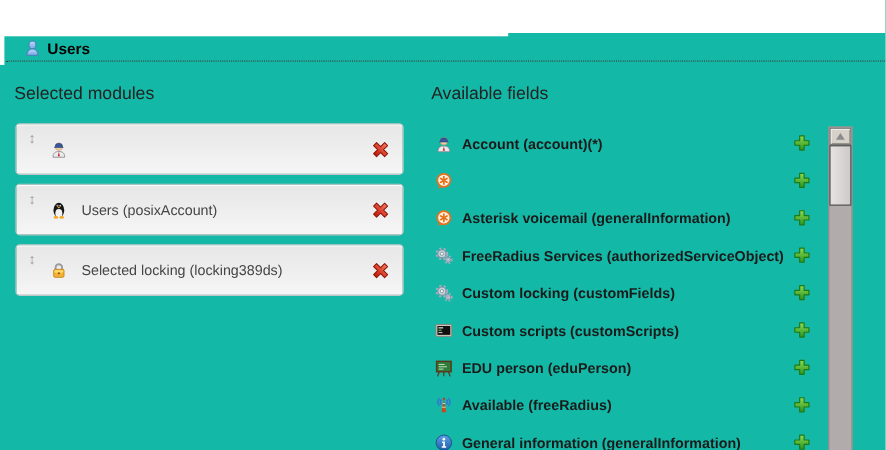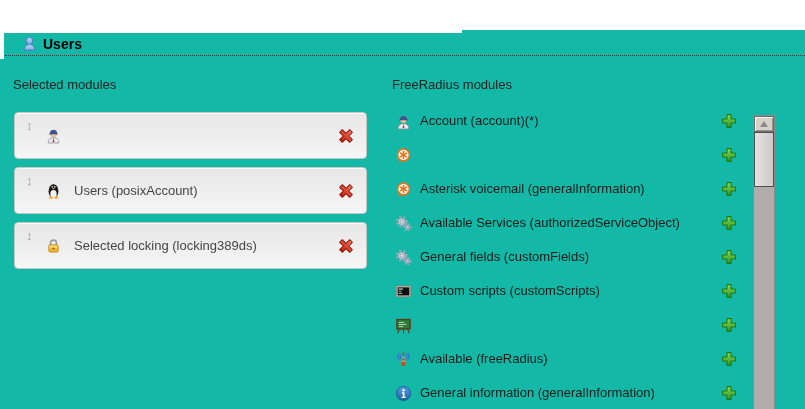--- a/index.html
+++ b/index.html
@@ -11,21 +11,21 @@
     -webkit-font-smoothing:antialiased;
   }
   .strip-top{position:absolute;left:0;top:0;width:462px;height:3px;background:#ffffff;}
   .strip-left{position:absolute;left:0;top:0;width:4px;height:29px;background:#ffffff;}
 
   .header{position:absolute;left:22px;top:6px;display:flex;align-items:center;gap:6px;}
   .hicon svg{display:block;}
   .htitle{font-size:14px;font-weight:bold;color:#000;}
   .rule{position:absolute;left:5px;right:0;top:25px;border-top:1px dotted #3c3c3c;height:0;}
 
-  .col-label{position:absolute;top:47px;font-size:13px;color:#222;}
+  .col-label{position:absolute;top:47px;font-size:16px;color:#222;}
   .col-label.left{left:13px;}
   .col-label.right{left:392px;}
 
   .selected-list{position:absolute;left:14px;top:82px;width:353px;}
   .sel-row{
     position:relative;height:47px;margin-bottom:8px;box-sizing:border-box;
     display:flex;align-items:center;padding-left:30px;
     border:1px solid #c6c6c6;border-radius:4px;
     background:linear-gradient(#e7e7e7 0%,#ededed 45%,#f6f6f6 100%);
     box-shadow:inset 0 1px 0 #f9f9f9;
@@ -36,21 +36,21 @@
   }
   .micon{width:17px;height:17px;display:inline-block;flex:0 0 auto;}
   .micon svg{display:block;}
   .sel-row .mlabel{margin-left:12px;font-size:13px;color:#454545;}
   .removeb{
     position:absolute;right:11px;top:50%;transform:translateY(-50%);
     width:18px;height:18px;padding:0;border:none;background:transparent;cursor:pointer;
   }
 
   .available-list{position:absolute;left:395px;top:83px;width:348px;}
-  .av-row{position:relative;height:34px;display:flex;}
+  .av-row{position:relative;height:34px;display:flex;align-items:center;font-weight:bold;}
   .av-row .mlabel{margin-left:8px;font-size:13px;color:#1a1a1a;}
   .addb{
     margin-left:auto;margin-right:6px;width:16px;height:16px;padding:0;
     border:none;background:transparent;cursor:pointer;flex:0 0 auto;
   }
   .addb svg,.removeb svg{display:block;}
 
   .scrollbar{
     position:absolute;left:753px;top:85px;width:22px;height:318px;box-sizing:border-box;
     background:#b2abab;border:1px solid #8a8a8a;
@@ -89,21 +89,21 @@
         </defs>
         <ellipse cx="8" cy="4.6" rx="3.4" ry="3.8" fill="url(#gu)" stroke="#4a7ebb" stroke-width="1"></ellipse>
         <path d="M2.6 14.6 C2.6 10 5.2 8.6 8 8.6 C10.8 8.6 13.4 10 13.4 14.6 Z" fill="url(#gu)" stroke="#4a7ebb" stroke-width="1"></path>
       </svg>
     </span>
     <span class="htitle">Users</span>
   </div>
   <div class="rule"></div>
 
   <div class="col-label left">Selected modules</div>
-  <div class="col-label right">FreeRadius modules</div>
+  <div class="col-label right">Available fields</div>
 
   <div class="selected-list">
   <div class="sel-row">
     <span class="handle">↕</span>
     <span class="micon">
           <svg width="17" height="17" viewBox="0 0 16 16">
             <path d="M3 15 C3 11.4 5 10.1 8 10.1 C11 10.1 13 11.4 13 15 Z" fill="#ececee" stroke="#8f8f96" stroke-width="0.8"></path>
             <polygon points="8,10.3 7.1,14.2 8.9,14.2" fill="#cc2222"></polygon>
             <circle cx="8" cy="6" r="3.1" fill="#f6cfa8" stroke="#c99d6e" stroke-width="0.6"></circle>
             <path d="M4.8 6.2 a3.2 3.2 0 0 1 6.4 0 l0.6 0.5 -7.6 0 Z" fill="#35589c" stroke="#24407a" stroke-width="0.5"></path>
@@ -261,21 +261,21 @@
     <span class="micon">
           <svg width="17" height="17" viewBox="0 0 16 16">
             <circle cx="6.3" cy="6.3" r="4.5" fill="none" stroke="#9fb0c0" stroke-width="1.9" stroke-dasharray="1.8 1.9"></circle>
             <circle cx="6.3" cy="6.3" r="3.5" fill="#c6d2dc" stroke="#7f93a6" stroke-width="0.9"></circle>
             <circle cx="6.3" cy="6.3" r="1.4" fill="#fffee2" stroke="#7f93a6" stroke-width="0.8"></circle>
             <circle cx="11.7" cy="11.4" r="3" fill="none" stroke="#9fb0c0" stroke-width="1.7" stroke-dasharray="1.4 1.5"></circle>
             <circle cx="11.7" cy="11.4" r="2.2" fill="#c6d2dc" stroke="#7f93a6" stroke-width="0.8"></circle>
             <circle cx="11.7" cy="11.4" r="0.9" fill="#fffee2" stroke="#7f93a6" stroke-width="0.7"></circle>
           </svg>
         </span>
-    <span class="mlabel">Available Services (authorizedServiceObject)</span>
+    <span class="mlabel">FreeRadius Services (authorizedServiceObject)</span>
     <button class="addb">
       <svg width="16" height="16" viewBox="0 0 15 15">
         <defs>
           <linearGradient id="ga" x1="0" y1="0" x2="0" y2="1">
             <stop offset="0" stop-color="#8fdc52"></stop>
                 <stop offset="1" stop-color="#2b9420"></stop>
           </linearGradient>
         </defs>
         <path d="M5.6 1.5 h3.8 v4.1 h4.1 v3.8 h-4.1 v4.1 H5.6 V9.4 H1.5 V5.6 h4.1 Z" fill="url(#ga)" stroke="#1e7a15" stroke-width="1" stroke-linejoin="round"></path>
       </svg>
@@ -286,21 +286,21 @@
     <span class="micon">
           <svg width="17" height="17" viewBox="0 0 16 16">
             <circle cx="6.3" cy="6.3" r="4.5" fill="none" stroke="#9fb0c0" stroke-width="1.9" stroke-dasharray="1.8 1.9"></circle>
             <circle cx="6.3" cy="6.3" r="3.5" fill="#c6d2dc" stroke="#7f93a6" stroke-width="0.9"></circle>
             <circle cx="6.3" cy="6.3" r="1.4" fill="#fffee2" stroke="#7f93a6" stroke-width="0.8"></circle>
             <circle cx="11.7" cy="11.4" r="3" fill="none" stroke="#9fb0c0" stroke-width="1.7" stroke-dasharray="1.4 1.5"></circle>
             <circle cx="11.7" cy="11.4" r="2.2" fill="#c6d2dc" stroke="#7f93a6" stroke-width="0.8"></circle>
             <circle cx="11.7" cy="11.4" r="0.9" fill="#fffee2" stroke="#7f93a6" stroke-width="0.7"></circle>
           </svg>
         </span>
-    <span class="mlabel">General fields (customFields)</span>
+    <span class="mlabel">Custom locking (customFields)</span>
     <button class="addb">
       <svg width="16" height="16" viewBox="0 0 15 15">
         <defs>
           <linearGradient id="ga" x1="0" y1="0" x2="0" y2="1">
             <stop offset="0" stop-color="#8fdc52"></stop>
                 <stop offset="1" stop-color="#2b9420"></stop>
           </linearGradient>
         </defs>
         <path d="M5.6 1.5 h3.8 v4.1 h4.1 v3.8 h-4.1 v4.1 H5.6 V9.4 H1.5 V5.6 h4.1 Z" fill="url(#ga)" stroke="#1e7a15" stroke-width="1" stroke-linejoin="round"></path>
       </svg>
@@ -332,20 +332,21 @@
   </div>
 
   <div class="av-row">
     <span class="micon">
           <svg width="17" height="17" viewBox="0 0 16 16">
             <rect x="1.8" y="2.4" width="12.4" height="8.8" fill="#2e7d3a" stroke="#5a3a1a" stroke-width="1.3"></rect>
             <path d="M3.6 5 h5 M3.6 7 h7 M3.6 9 h4" stroke="#cfe8cf" stroke-width="0.8"></path>
             <path d="M4 11.4 L2.6 15.2 M12 11.4 L13.4 15.2 M8 11.4 V15.2" stroke="#5a3a1a" stroke-width="1.1"></path>
           </svg>
         </span>
+    <span class="mlabel">EDU person (eduPerson)</span>
     <button class="addb">
       <svg width="16" height="16" viewBox="0 0 15 15">
         <defs>
           <linearGradient id="ga" x1="0" y1="0" x2="0" y2="1">
             <stop offset="0" stop-color="#8fdc52"></stop>
                 <stop offset="1" stop-color="#2b9420"></stop>
           </linearGradient>
         </defs>
         <path d="M5.6 1.5 h3.8 v4.1 h4.1 v3.8 h-4.1 v4.1 H5.6 V9.4 H1.5 V5.6 h4.1 Z" fill="url(#ga)" stroke="#1e7a15" stroke-width="1" stroke-linejoin="round"></path>
       </svg>

